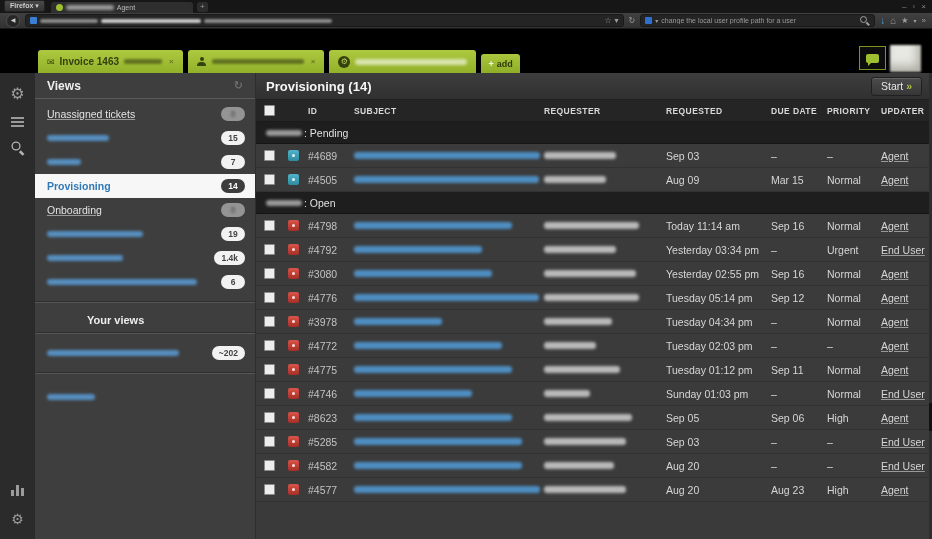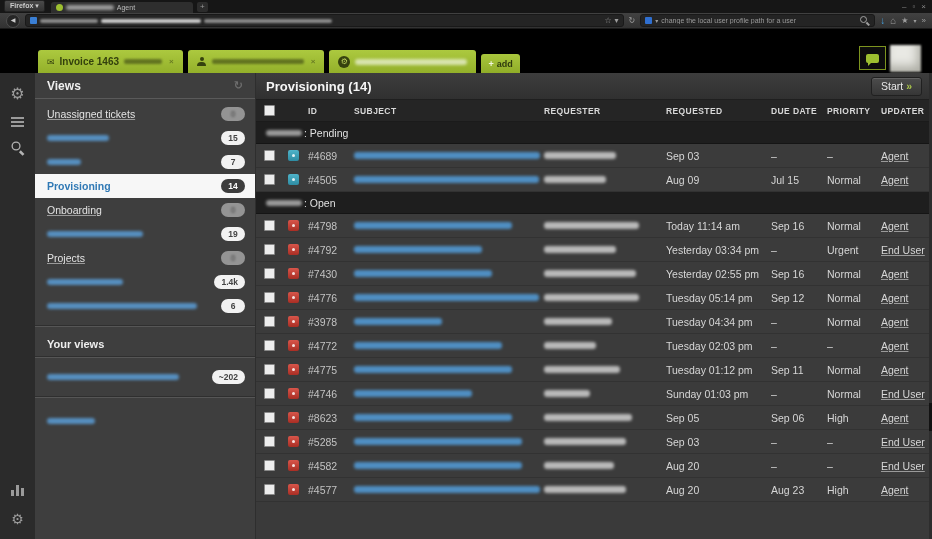--- a/index.html
+++ b/index.html
@@ -78,21 +78,21 @@
   .side-label{color:#e3e3e3;text-decoration:underline;text-decoration-color:#9a9a9a;}
   .lbar{height:6px;border-radius:3px;background:#568fc0;filter:blur(1.5px);display:inline-block;}
   .badge{margin-left:auto;min-width:10px;text-align:center;font-size:8.5px;font-weight:bold;
     border-radius:9px;padding:2px 7px;background:#f2f2f2;color:#444;}
   .badge.dim{background:#949494;color:#5e5e5e;}
   .badge.dim span{filter:blur(1.1px);display:inline-block;}
   .side-item.selected{background:#f7f7f7;}
   .side-item.selected .side-label{color:#3079b5;font-weight:bold;text-decoration:none;}
   .side-item.selected .badge{background:#3d3d3d;color:#fff;}
   .sep{height:1px;background:#2f2f2f;border-bottom:1px solid #565656;margin:7px 0;}
-  .yv-hd{padding:4px 12px 6px;font-size:11px;font-weight:bold;color:#eee;}
+  .yv-hd{padding:4px 12px 6px;font-size:11px;font-weight:bold;color:#eee;margin-left:40px;}
   .more-link{padding:9px 12px;}
   
   #main{flex:1;background:#3a3a3a;display:flex;flex-direction:column;position:relative;min-width:0;}
   .m-hd{height:26px;background:linear-gradient(#3d3d3d,#303030);border-bottom:1px solid #1f1f1f;
     display:flex;align-items:center;padding:0 10px;flex:none;}
   .m-title{font-size:13px;font-weight:bold;color:#f5f5f5;}
   .start-btn{margin-left:auto;height:17px;padding:0 9px;background:linear-gradient(#4c4c4c,#363636);
     border:1px solid #202020;border-radius:3px;box-shadow:inset 0 1px 0 #626262;color:#e8e8e8;
     font-size:10.5px;display:flex;align-items:center;gap:3px;cursor:pointer;}
   .start-btn .chv{color:#aac64b;font-weight:bold;}
@@ -228,24 +228,20 @@
         </div>
         <div class="side-item">
           <span class="side-label">Onboarding</span>
           <span class="badge dim"><span>0</span></span>
         </div>
         <div class="side-item">
           <span class="lbar" style="width: 96px;"></span>
           <span class="badge"><span>19</span></span>
         </div>
         <div class="side-item">
-          <span class="side-label">Projects</span>
-          <span class="badge dim"><span>0</span></span>
-        </div>
-        <div class="side-item">
           <span class="lbar" style="width: 76px;"></span>
           <span class="badge"><span>1.4k</span></span>
         </div>
         <div class="side-item">
           <span class="lbar" style="width: 150px;"></span>
           <span class="badge"><span>6</span></span>
         </div>
       </div>
     <div class="sep"></div>
     <div class="yv-hd">Your views</div>
@@ -305,21 +301,21 @@
           <span class="chk"></span>
           <span class="sticon st-pending"></span>
           <span class="tid">#4505</span>
           <span>
             <span class="sbar redact" style="width: 185px; display: block;"></span>
           </span>
           <span>
             <span class="rbar redact" style="width: 62px; display: block;"></span>
           </span>
           <span>Aug 09</span>
-          <span>Jul 15</span>
+          <span>Mar 15</span>
           <span>Normal</span>
           <span class="updater">Agent</span>
         </div>
         <div class="group-bar">
           <span class="gbar" style="width: 36px;"></span>
           <span>: Open</span>
         </div>
         <div class="trow grid">
           <span class="chk"></span>
           <span class="sticon st-open"></span>
@@ -346,21 +342,21 @@
             <span class="rbar redact" style="width: 72px; display: block;"></span>
           </span>
           <span>Yesterday 03:34 pm</span>
           <span>–</span>
           <span>Urgent</span>
           <span class="updater">End User</span>
         </div>
         <div class="trow grid">
           <span class="chk"></span>
           <span class="sticon st-open"></span>
-          <span class="tid">#7430</span>
+          <span class="tid">#3080</span>
           <span>
             <span class="sbar redact" style="width: 138px; display: block;"></span>
           </span>
           <span>
             <span class="rbar redact" style="width: 92px; display: block;"></span>
           </span>
           <span>Yesterday 02:55 pm</span>
           <span>Sep 16</span>
           <span>Normal</span>
           <span class="updater">Agent</span>

